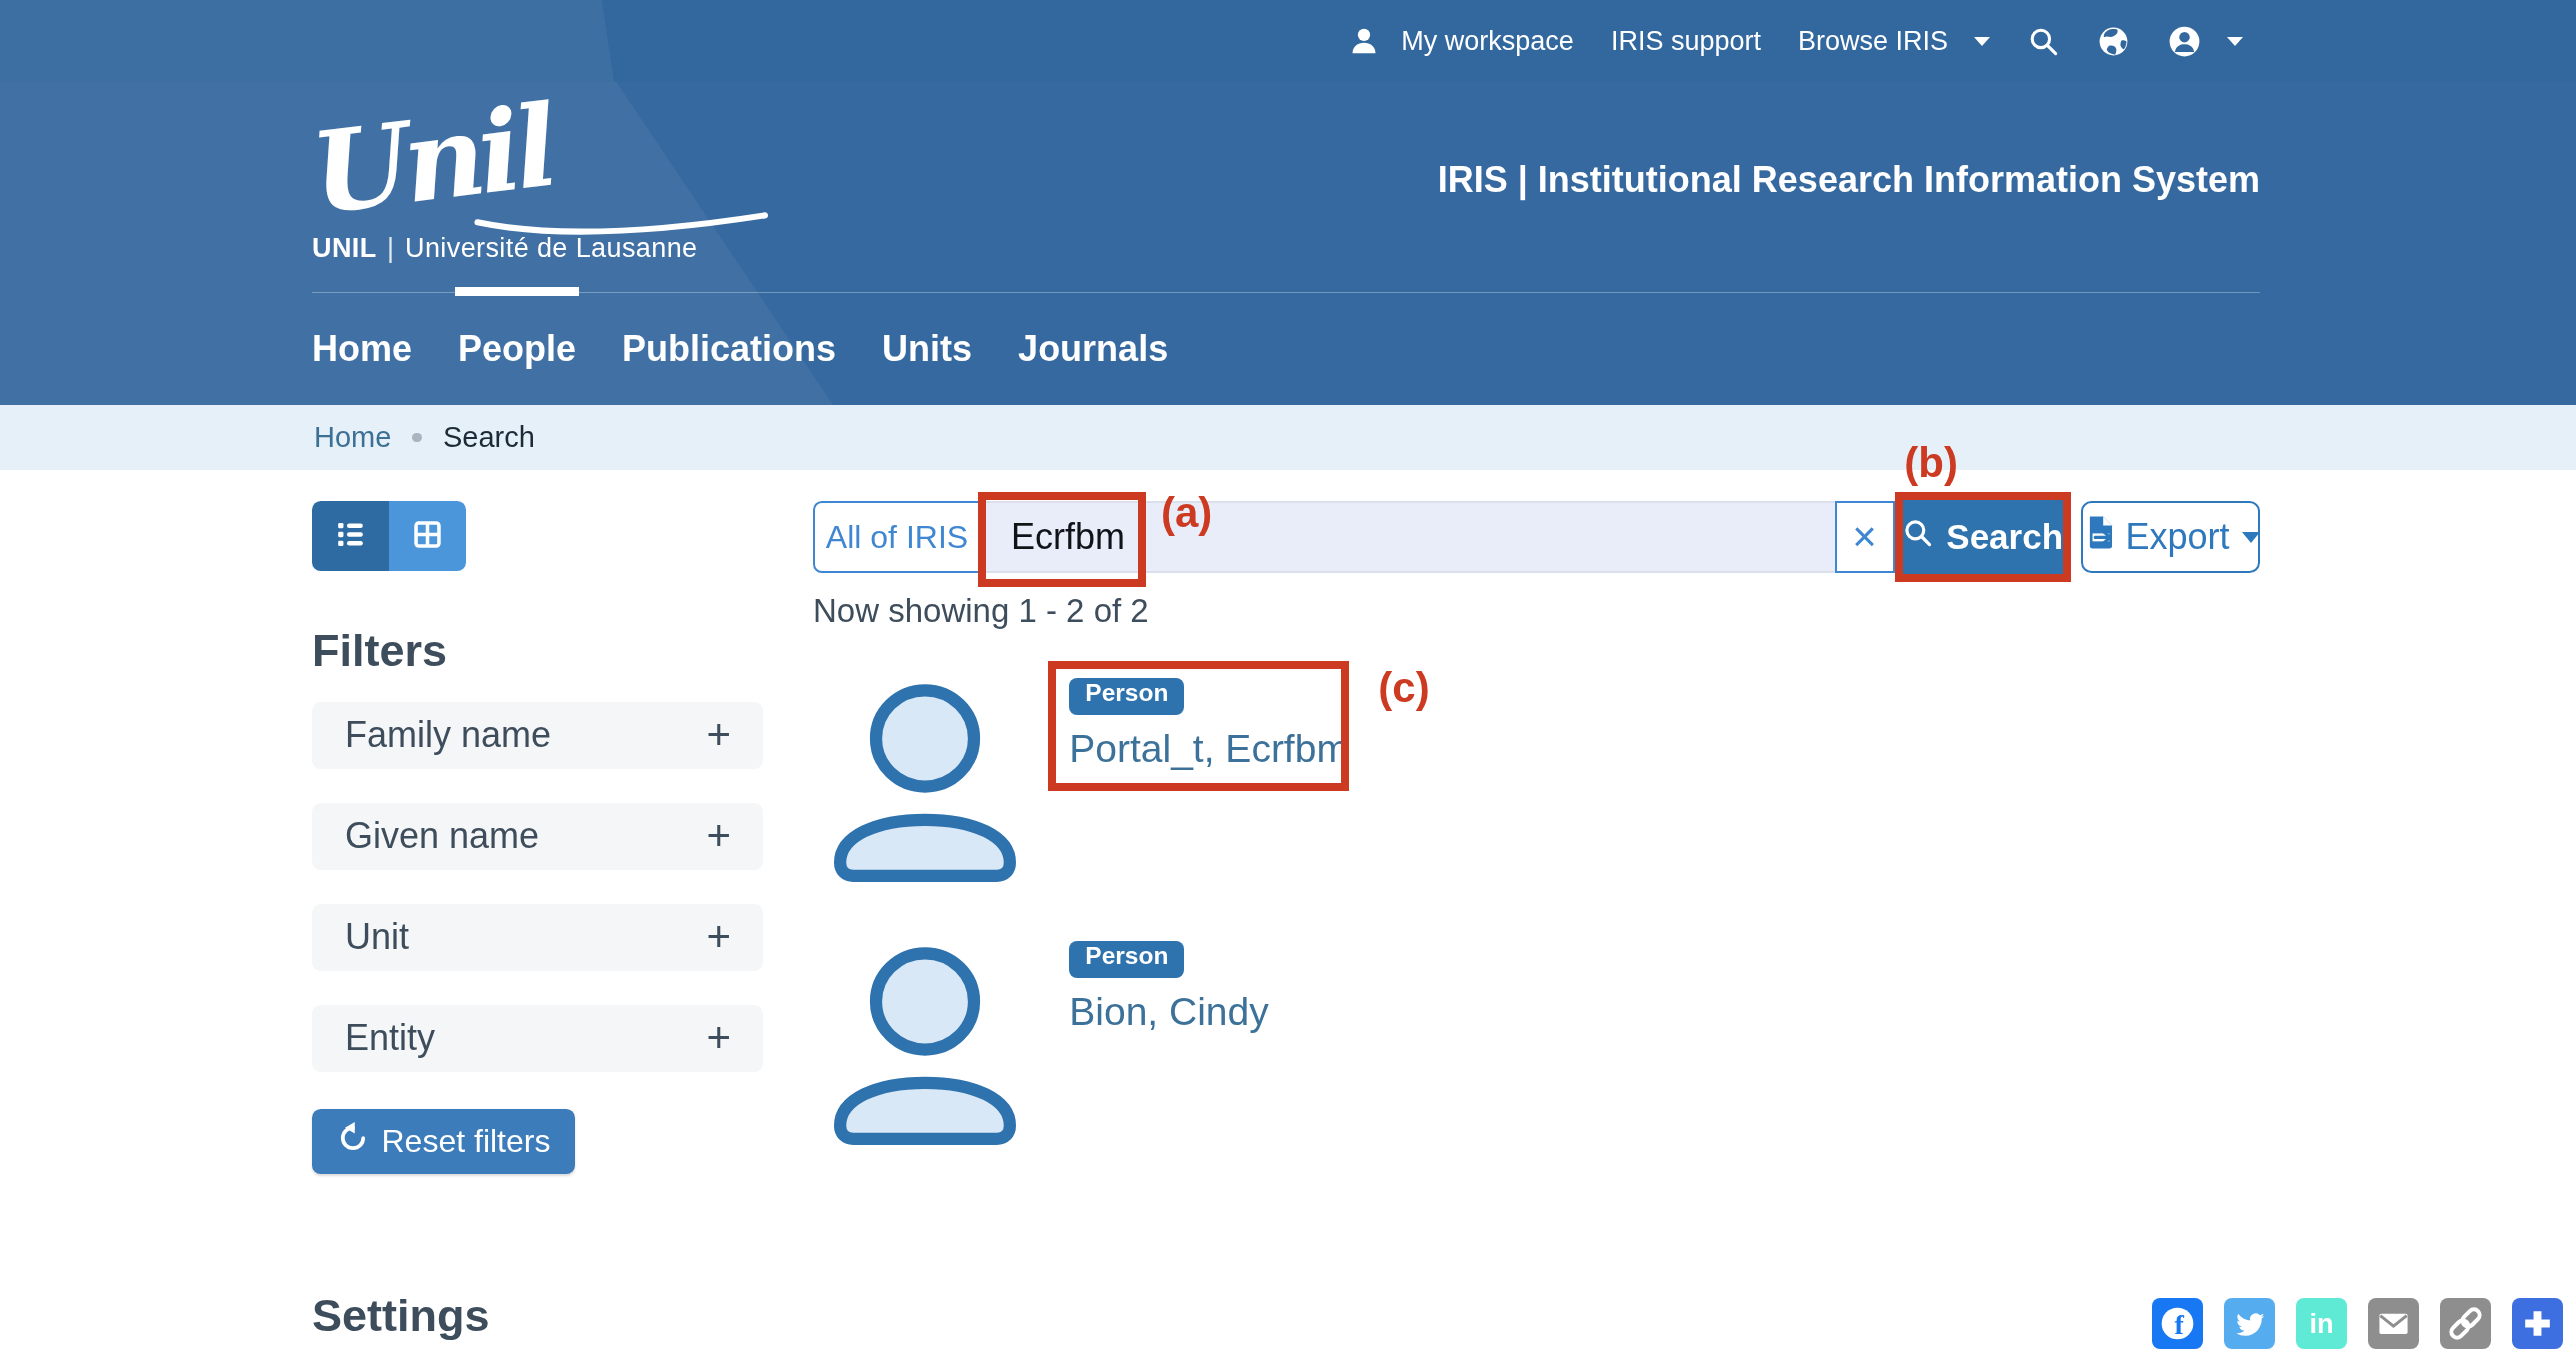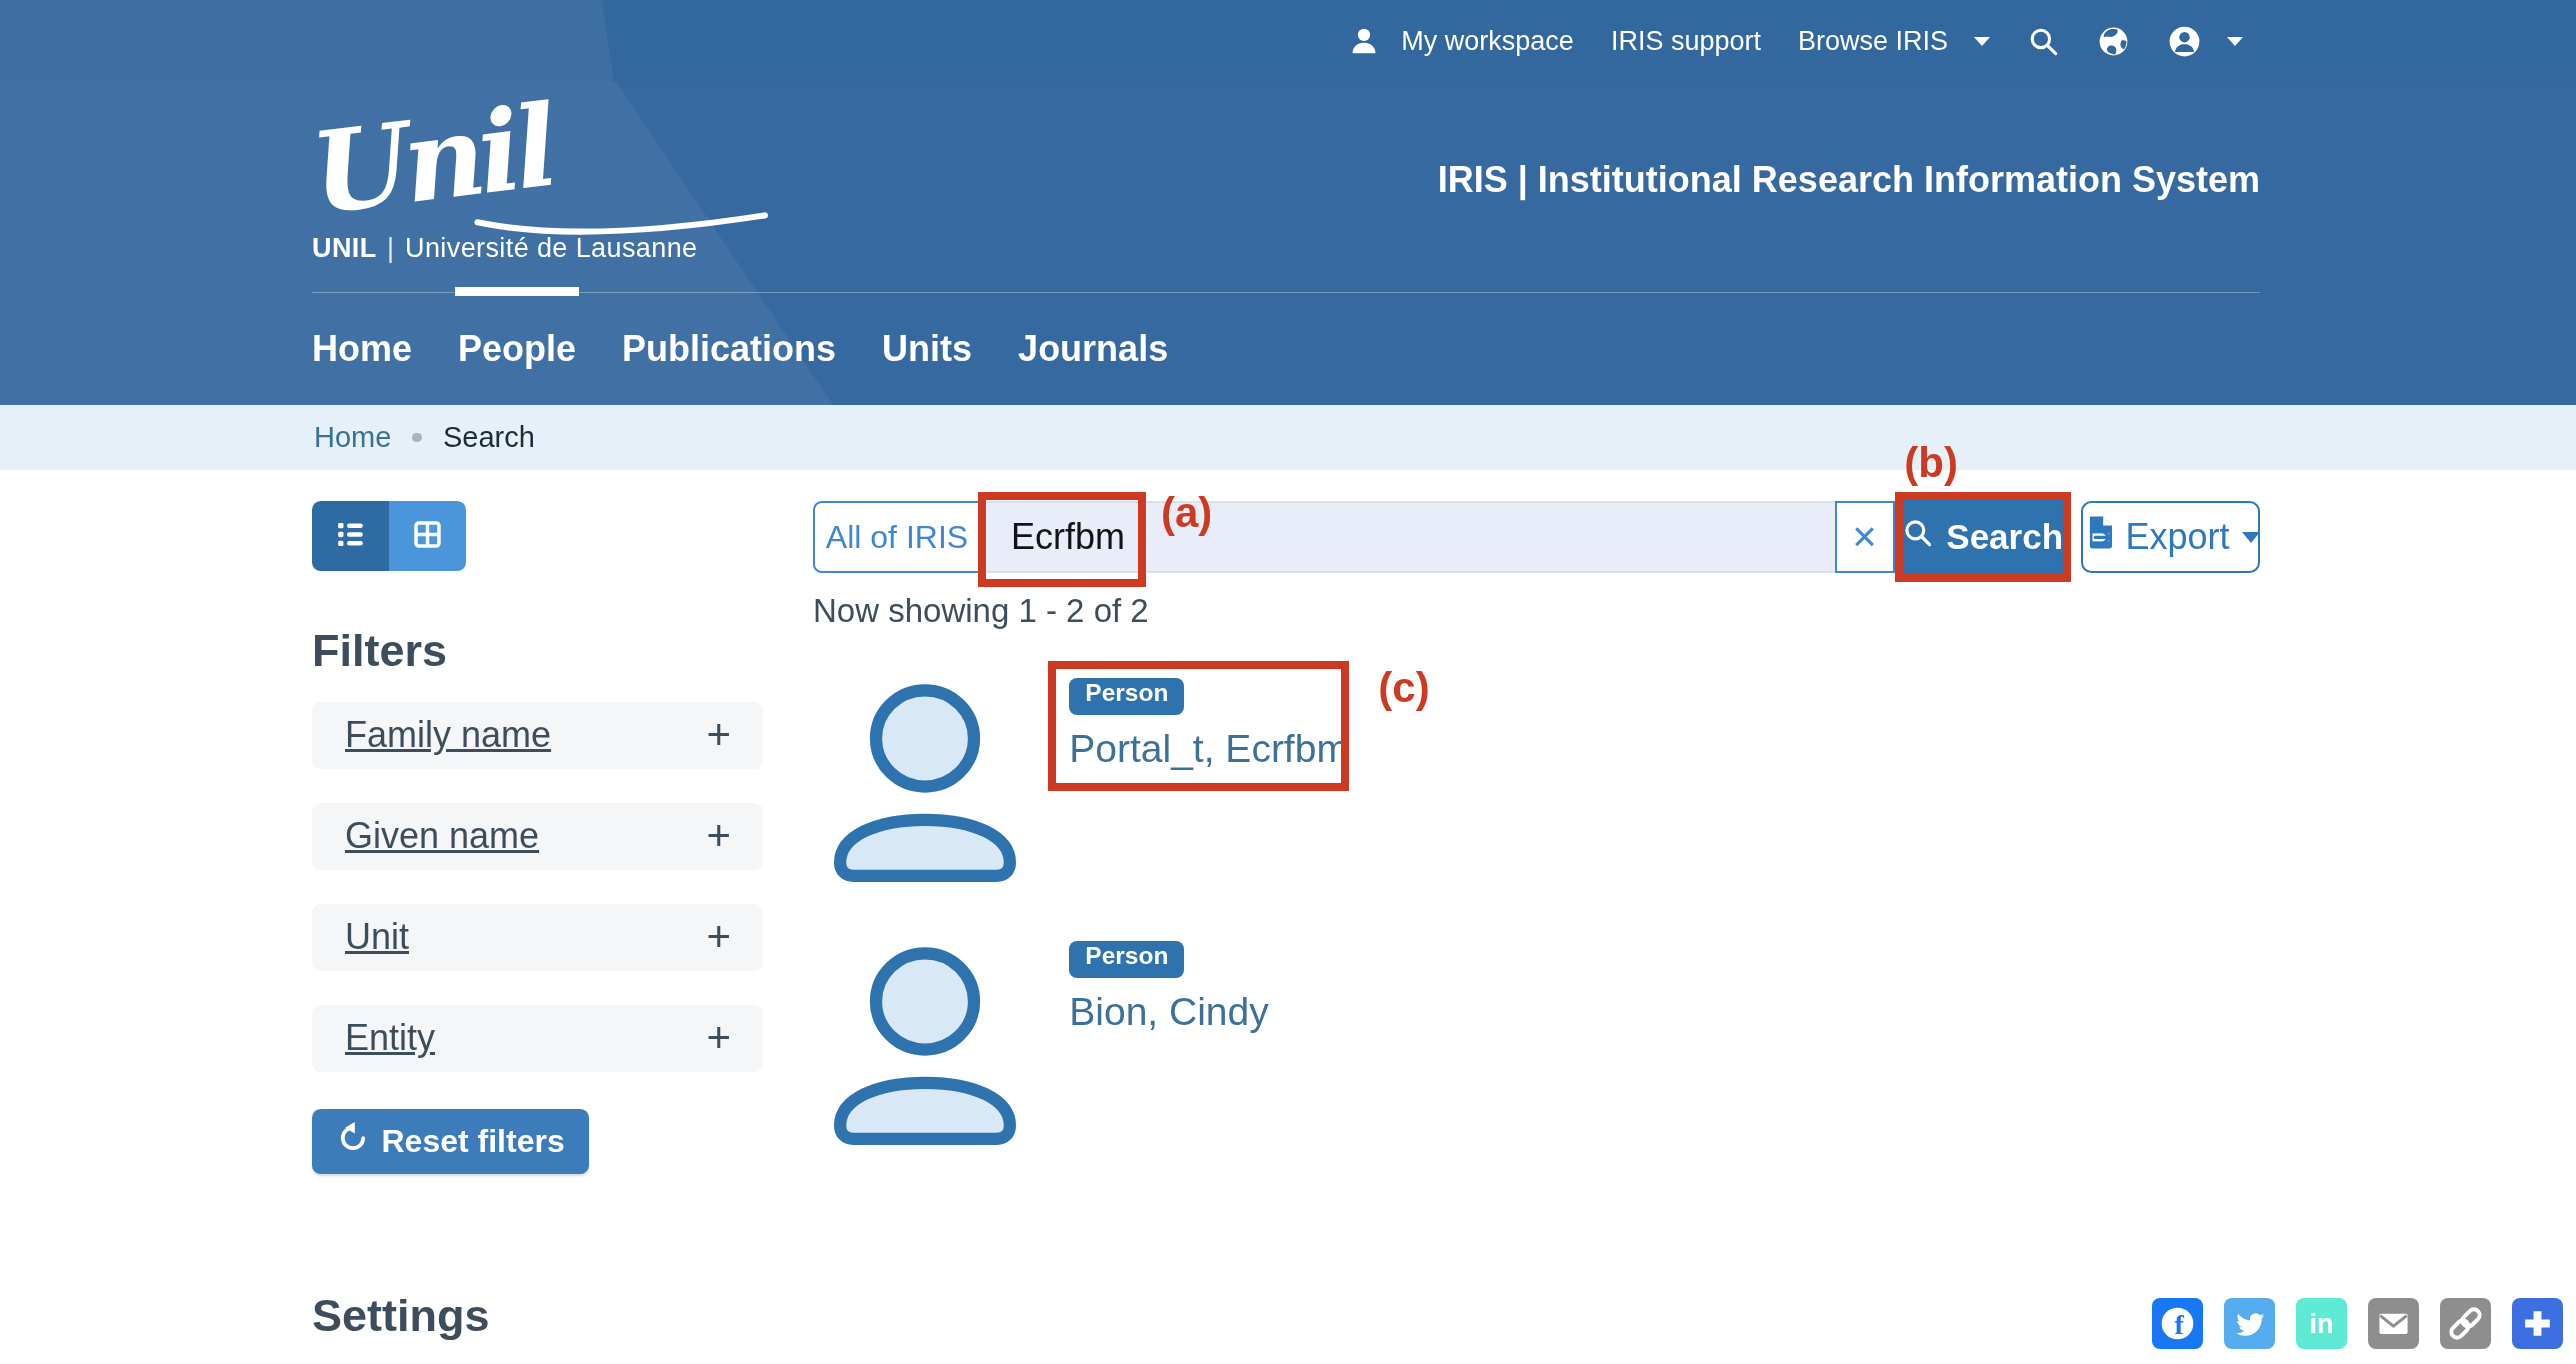--- a/index.html
+++ b/index.html
@@ -55,24 +55,24 @@
 
   
   .toggle-group{display:flex;}
   .toggle-btn{width:77px;height:70px;display:flex;align-items:center;justify-content:center;
     cursor:pointer;border:none;}
   .toggle-btn.list{background:#2d6ba2;border-radius:8.8px 0 0 8.8px;}
   .toggle-btn.grid{background:#4b96db;border-radius:0 8.8px 8.8px 0;}
   .side-title{font-size:45px;font-weight:600;color:#3e4d5c;margin:54px 0 24.5px;}
   .filter-row{height:67px;background:#f5f6f8;border-radius:8.8px;display:flex;align-items:center;
     justify-content:space-between;padding:0 32px 0 33px;margin-bottom:34px;cursor:pointer;}
-  .filter-label{font-size:36px;color:#3e4d5c;text-decoration:underline;}
+  .filter-label{font-size:36px;color:#3e4d5c;}
   .filter-plus{font-size:42px;font-weight:400;color:#3e4d5c;line-height:1;}
   .reset-btn{margin-top:3.5px;height:65px;display:inline-flex;align-items:center;gap:13px;
-    background:#3d7cba;color:#fff;border-radius:8.8px;padding:0 24.5px;font-size:32px;font-weight:700;
+    background:#3d7cba;color:#fff;border-radius:8.8px;padding:0 24.5px;font-size:32px;font-weight:400;
     border:none;cursor:pointer;box-shadow:0 1.8px 2.6px rgba(0,0,0,.15);}
   .settings-title{margin-top:116px;}
 
   
   .search-row{display:flex;height:72px;align-items:stretch;position:relative;}
   .scope-btn{width:168px;border:2.6px solid #3f87d2;border-radius:8.8px 0 0 8.8px;background:#fff;
     color:#3f87d2;font-size:32px;display:flex;align-items:center;justify-content:center;
     cursor:pointer;flex:none;}
   .search-input-wrap{flex:1;position:relative;background:#e9edfa;
     border-top:2.6px solid #dbe0ec;border-bottom:2.6px solid #dbe0ec;display:flex;align-items:center;}

